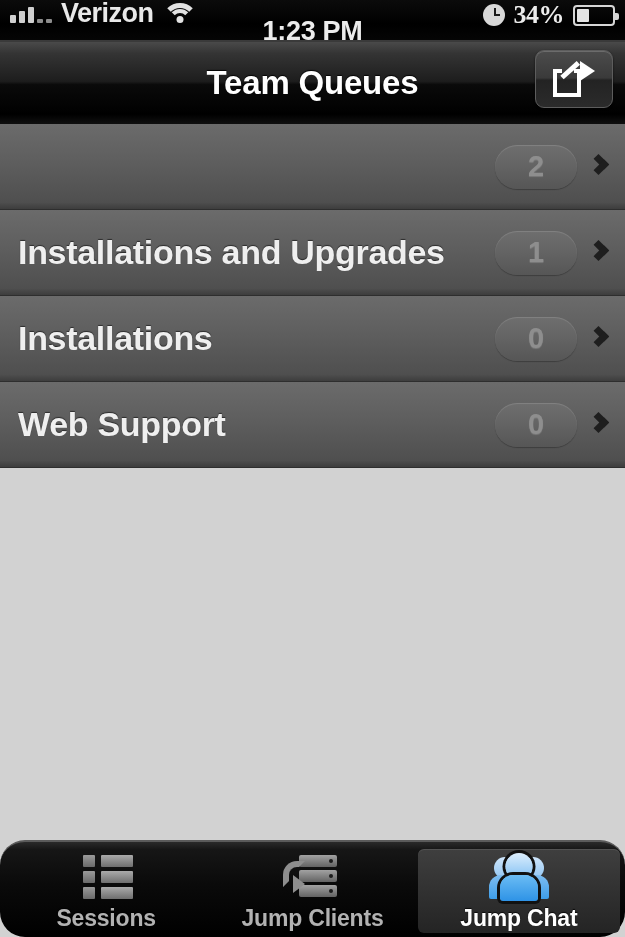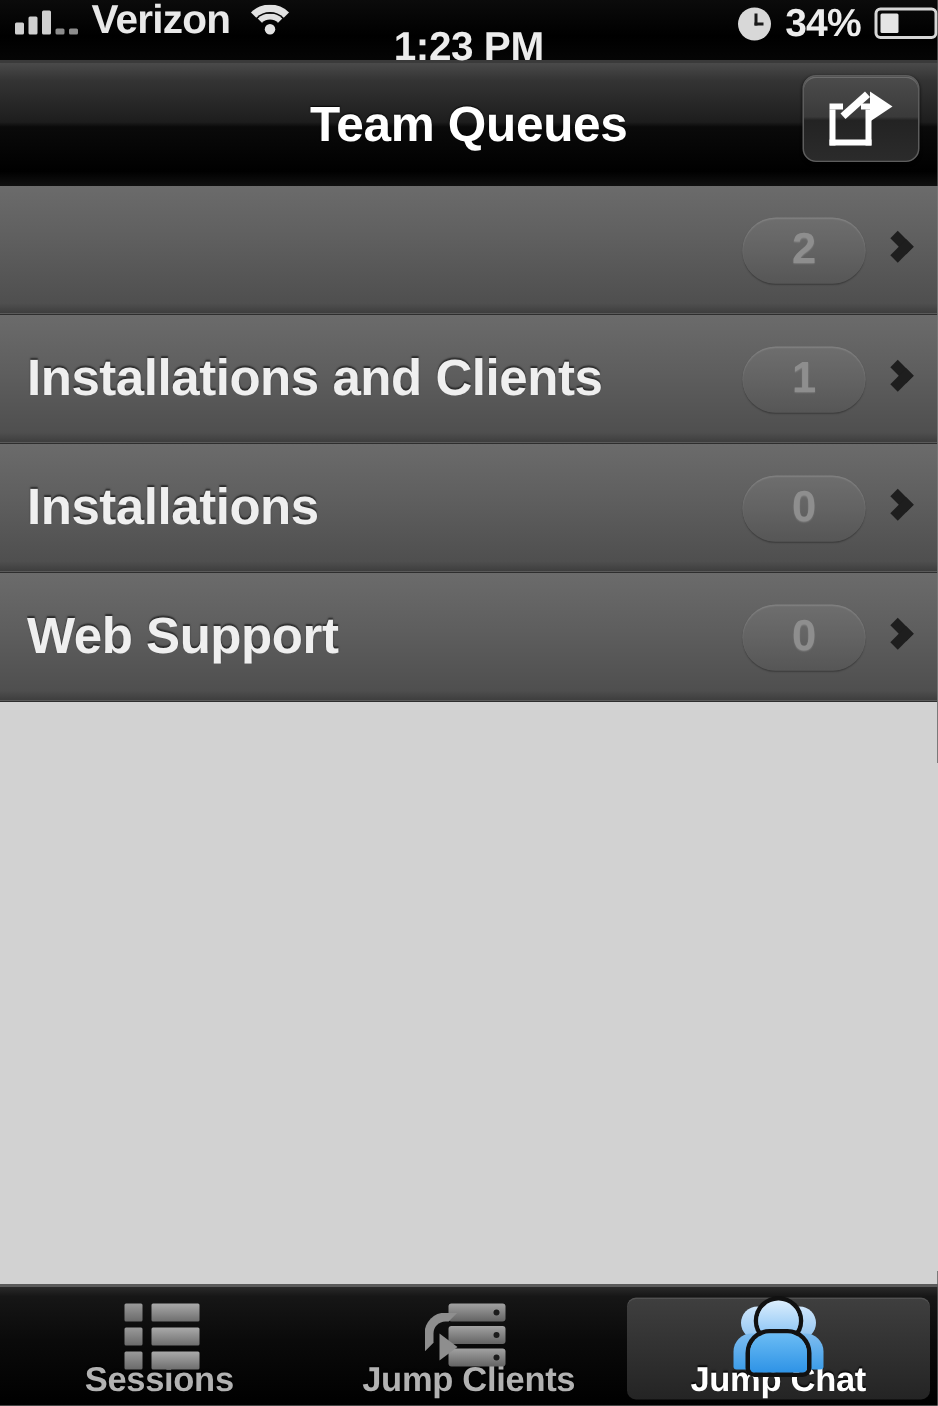--- a/index.html
+++ b/index.html
@@ -96,20 +96,22 @@
     font-weight: bold;
     letter-spacing: -0.3px;
     pointer-events: none;
     margin-top: 16px;
   }
   .status-right {
     margin-left: auto;
     display: flex;
     align-items: center;
     gap: 9px;
+    padding-right: 10px;
+    font-family: Liberation Serif, serif;
   }
   .clock-icon {
     width: 22px; height: 22px;
     border-radius: 50%;
     background: #d8d8d8;
     position: relative;
   }
   .clock-icon::before {
     content: "";
     position: absolute;
@@ -307,26 +309,27 @@
     width: 15px; height: 15px;
     border-top: 7px solid #1e1e1e;
     border-right: 7px solid #1e1e1e;
     transform: rotate(45deg);
     box-sizing: border-box;
   }
 
   
   .tab-bar {
     flex: 0 0 auto;
-    height: 81px;
+    height: 97px;
     background: linear-gradient(to bottom, #2a2a2a 0%, #161616 8%, #0a0a0a 45%, #000000 100%);
     border-top: 2px solid #5b5b5b;
     display: flex;
     box-sizing: border-box;
     padding: 4px 3px 0 3px;
+    border-radius: 25px;
   }
   .tab {
     flex: 1 1 0;
     display: flex;
     flex-direction: column;
     align-items: center;
     justify-content: center;
     gap: 4px;
     border-radius: 6px;
     margin: 3px 2px 4px 2px;
@@ -499,21 +502,21 @@
     <ul class="queue-list">
       <li class="queue-row">
         <div class="row-right">
           <div class="badge">
             <span>2</span>
           </div>
           <div class="chevron"></div>
         </div>
       </li>
       <li class="queue-row">
-        <div class="queue-label">Installations and Clients</div>
+        <div class="queue-label">Installations and Upgrades</div>
         <div class="row-right">
           <div class="badge">
             <span>1</span>
           </div>
           <div class="chevron"></div>
         </div>
       </li>
       <li class="queue-row">
         <div class="queue-label">Installations</div>
         <div class="row-right">

